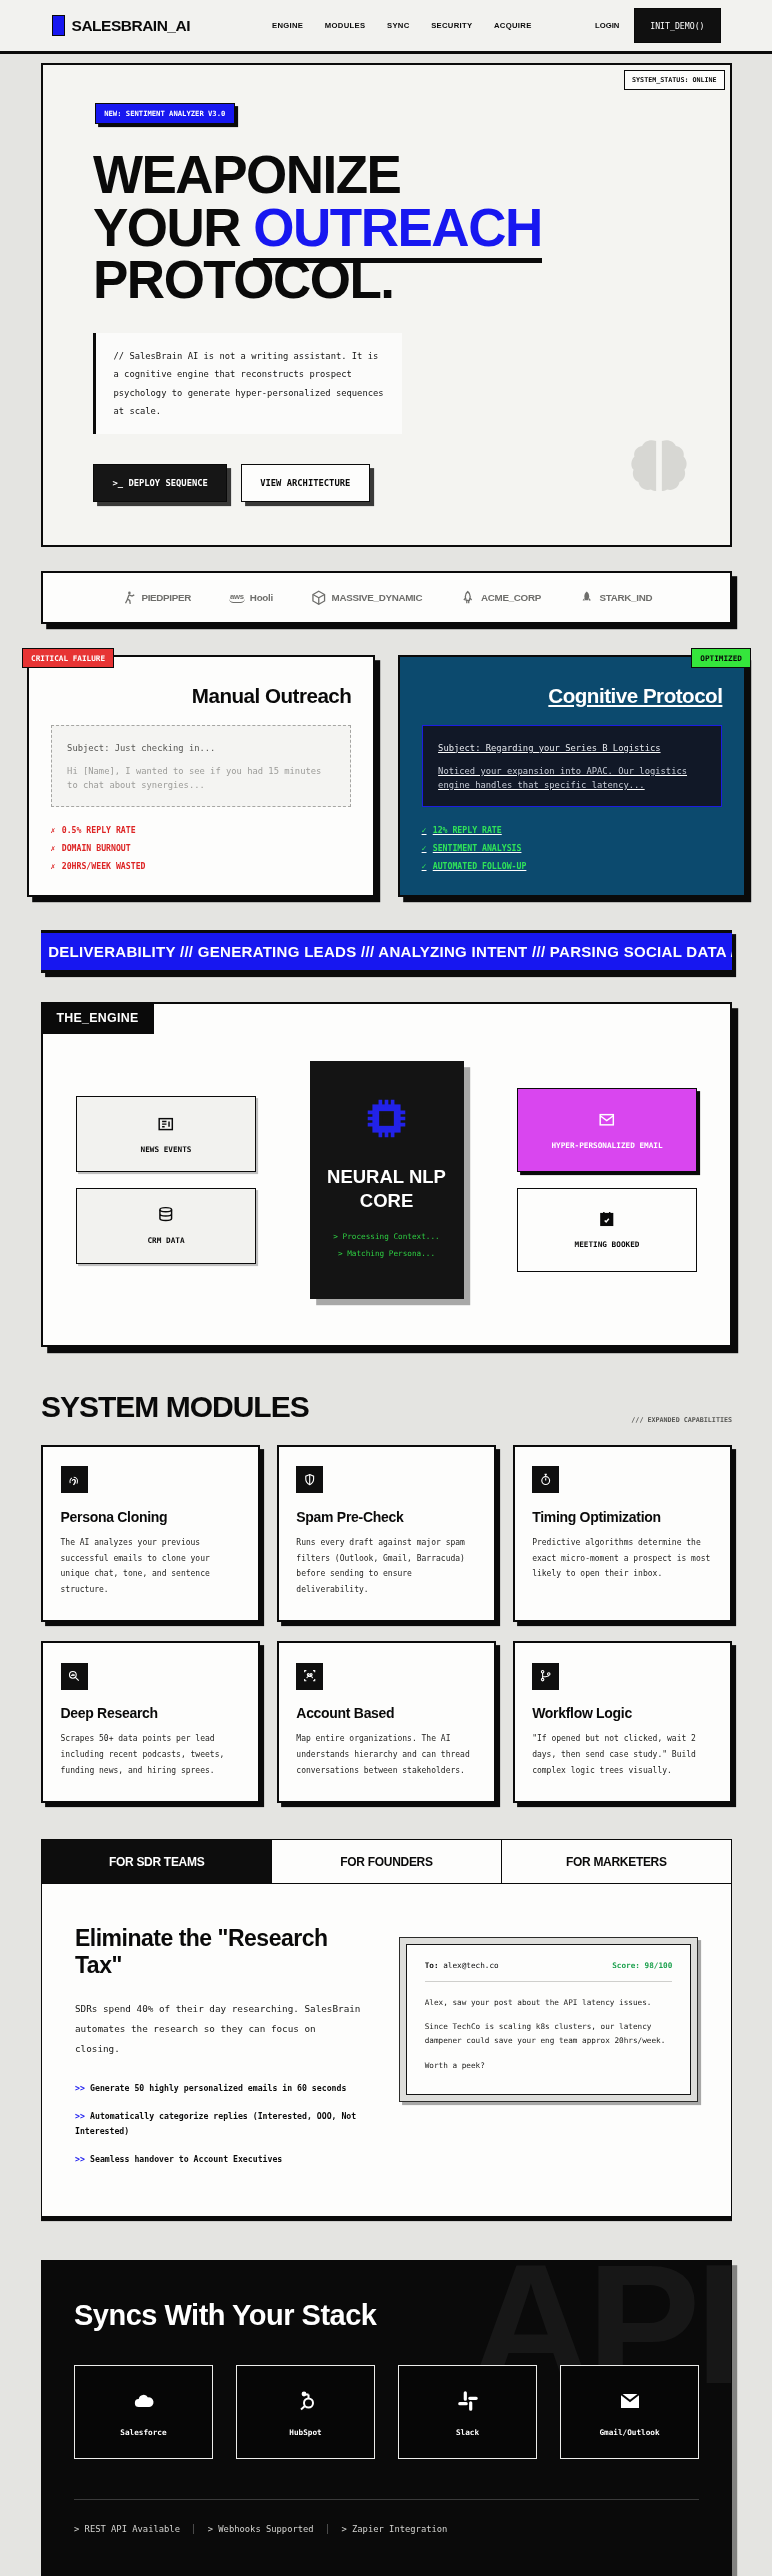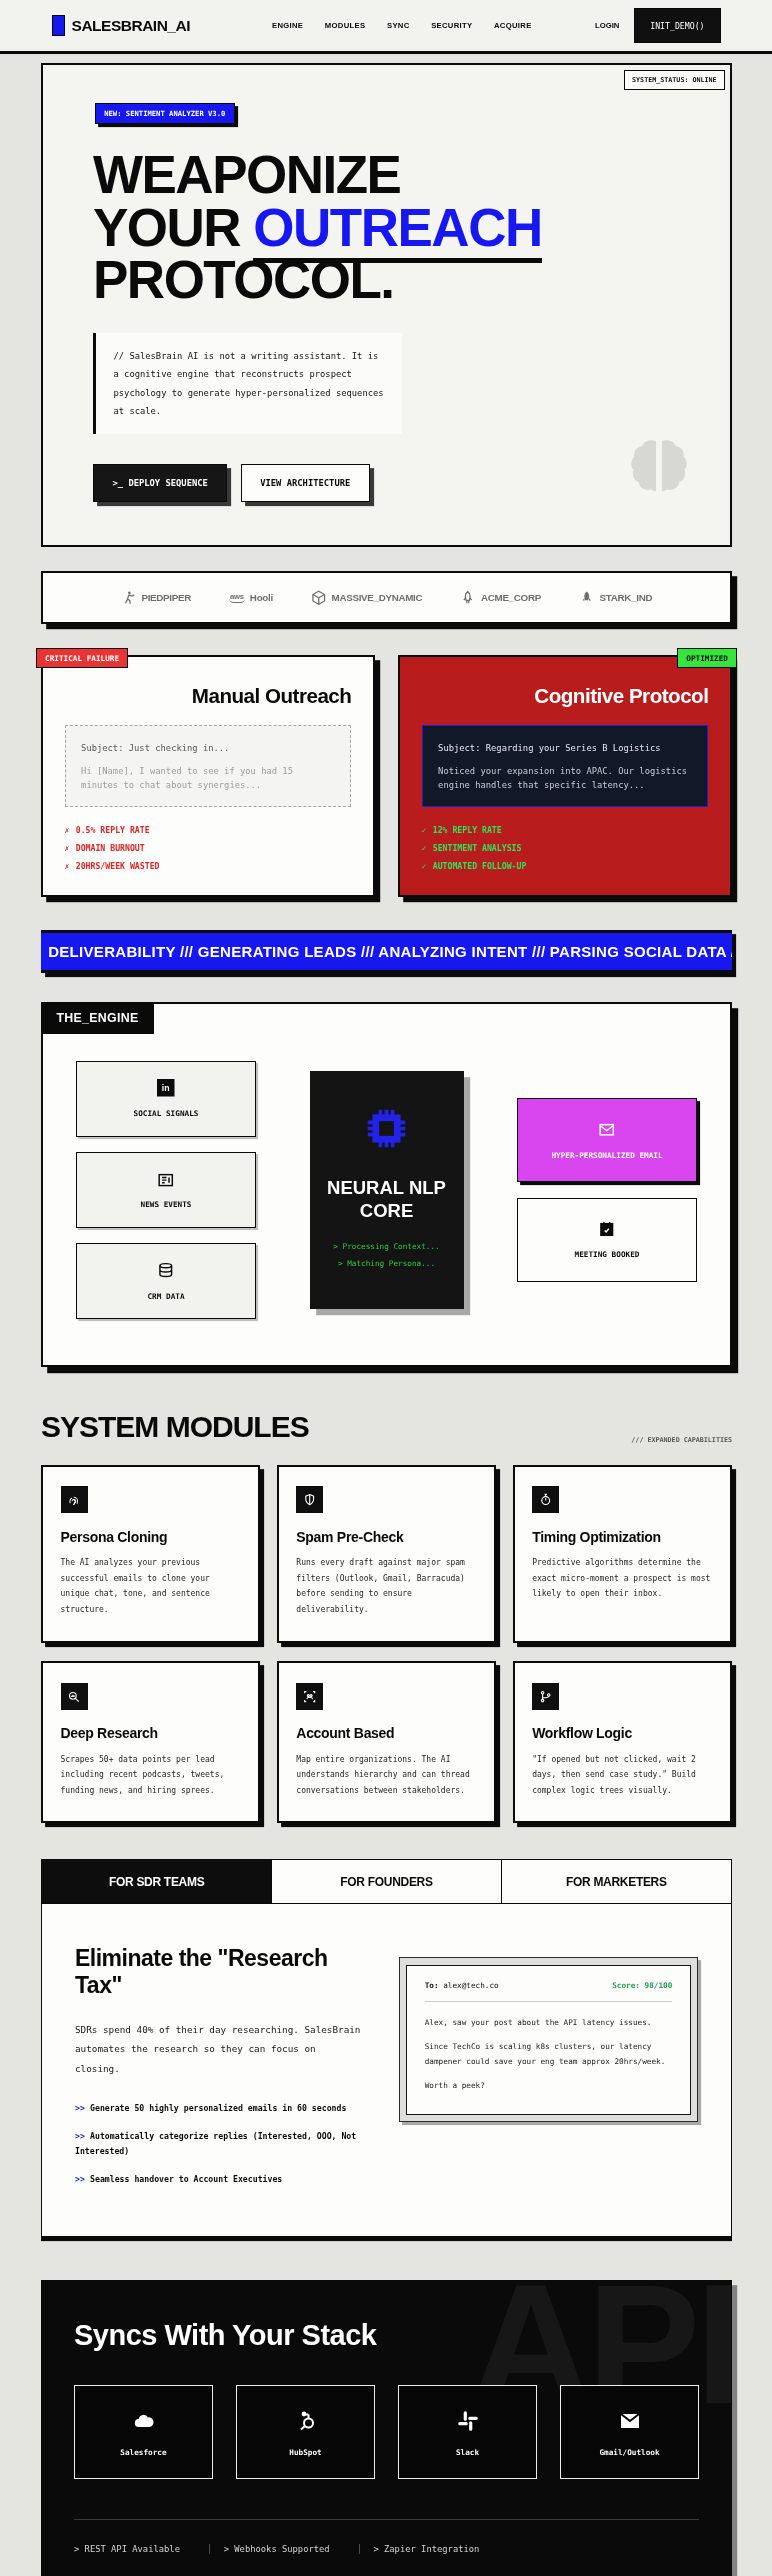--- a/index.html
+++ b/index.html
@@ -70,24 +70,24 @@
   .logos {
     margin:24px 41px 0; background:#fdfdfc; border:2.1px solid #0a0a0a;
     box-shadow:5.2px 5.2px 0 #0a0a0a; padding:16.5px 10.3px;
     display:flex; justify-content:center; align-items:center; gap:38px; color:#6e6e6b;
   }
   .logo-item { display:flex; align-items:center; gap:5.2px; font-size:9.8px; font-weight:900; letter-spacing:-0.3px; }
   .logo-item svg { width:15.5px; height:15.5px; }
   .aws-script { font-size:7.7px; font-weight:700; border-bottom:1px solid #6e6e6b; border-radius:0 0 4.6px 4.6px; padding:0 1px 0.5px; }
 
   
-  .compare { margin:31px 41px 0; display:grid; grid-template-columns:1fr 1fr; gap:23px; }
+  .compare { margin:31px 27px 0; display:grid; grid-template-columns:1fr 1fr; gap:23px; }
   .cmp-card { border:2.1px solid #0a0a0a; box-shadow:5.2px 5.2px 0 #0a0a0a; position:relative; padding:27px 21.6px 24px; }
   .cmp-bad { background:#fdfdfc; }
-  .cmp-good { background:#b91c1c; color:#fff; }
+  .cmp-good { background:#0c4a6e; color:#fff;text-decoration:underline; }
   .cmp-badge {
     position:absolute; top:-8.2px; font-size:7.7px; font-weight:700; padding:4.1px 8.2px; border:1.5px solid #0a0a0a;
   }
   .badge-fail { left:-7.2px; background:#e73434; color:#fff; }
   .badge-opt { right:-7.2px; background:#35e53c; color:#0a0a0a; }
   .cmp-title { font-size:20.6px; font-weight:900; letter-spacing:-0.5px;text-align:right; }
   .cmp-mail {
     margin-top:17.5px; padding:14.4px 15.5px; font-size:8.8px; line-height:1.6;
   }
   .mail-bad { border:1px dashed #a6a6a3; background:#f4f4f2; color:#9c9c99; }
@@ -188,21 +188,21 @@
     color:#171717; letter-spacing:-5.2px; line-height:1;
   }
   .stack h2 { color:#fff; font-size:29px; font-weight:900; letter-spacing:-0.5px; position:relative; }
   .stack-grid { margin-top:33px; display:grid; grid-template-columns:repeat(4,1fr); gap:23px; position:relative; }
   .stack-box {
     background:#060606; border:1px solid #ececea; padding:23px 7.2px 20.6px; text-align:center; color:#fff;
   }
   .stack-box svg { width:24px; height:24px; margin-bottom:13.4px; }
   .stack-box .lbl { font-size:7.7px; font-weight:700; }
   .stack-divider { border:none; border-top:1px solid #3a3a3a; margin:40px 0 24px; position:relative; }
-  .stack-links { display:flex; gap:16px; color:#d4d4d1; font-size:8.8px; position:relative; }
+  .stack-links { display:flex; gap:0; color:#d4d4d1; font-size:8.8px; position:relative; }
   .stack-links span { padding:0 13.4px; }
   .stack-links span:first-child { padding-left:0; }
   .stack-links span + span { border-left:1px solid #4a4a4a; }
 </style>
 </head>
 <body>
 
 <header class="header">
   <div class="brand">
     <span class="brand-block"></span>
@@ -325,27 +325,20 @@
 
 <div class="marquee">
   <span>DELIVERABILITY /// GENERATING LEADS /// ANALYZING INTENT /// PARSING SOCIAL DATA /// OPTIMIZING SEND TIMES ///</span>
 </div>
 
 <section class="engine">
   <div class="engine-label">THE_ENGINE</div>
   <div class="engine-grid">
     <div class="engine-col">
       <div class="engine-input mono">
-        <svg viewBox="0 0 24 24" style="font-size:15px">
-            <rect width="24" height="24" fill="#0a0a0a"></rect>
-            <text x="12" y="17" font-size="12" font-weight="bold" text-anchor="middle" fill="#fff" font-family="Liberation Sans, sans-serif">in</text>
-          </svg>
-        <div>SOCIAL SIGNALS</div>
-      </div>
-      <div class="engine-input mono">
         <svg viewBox="0 0 24 24" fill="none" stroke="#0a0a0a" stroke-width="2">
             <rect x="3" y="5" width="18" height="15"></rect>
             <path d="M7 9h6M7 12.5h6M7 16h3.5M16.5 9v7"></path>
           </svg>
         <div>NEWS EVENTS</div>
       </div>
       <div class="engine-input mono">
         <svg viewBox="0 0 24 24" fill="none" stroke="#0a0a0a" stroke-width="2">
             <ellipse cx="12" cy="5" rx="8" ry="2.8"></ellipse>
             <path d="M4 5v6c0 1.6 3.6 2.8 8 2.8s8-1.2 8-2.8V5M4 11v6c0 1.6 3.6 2.8 8 2.8s8-1.2 8-2.8v-6"></path>

